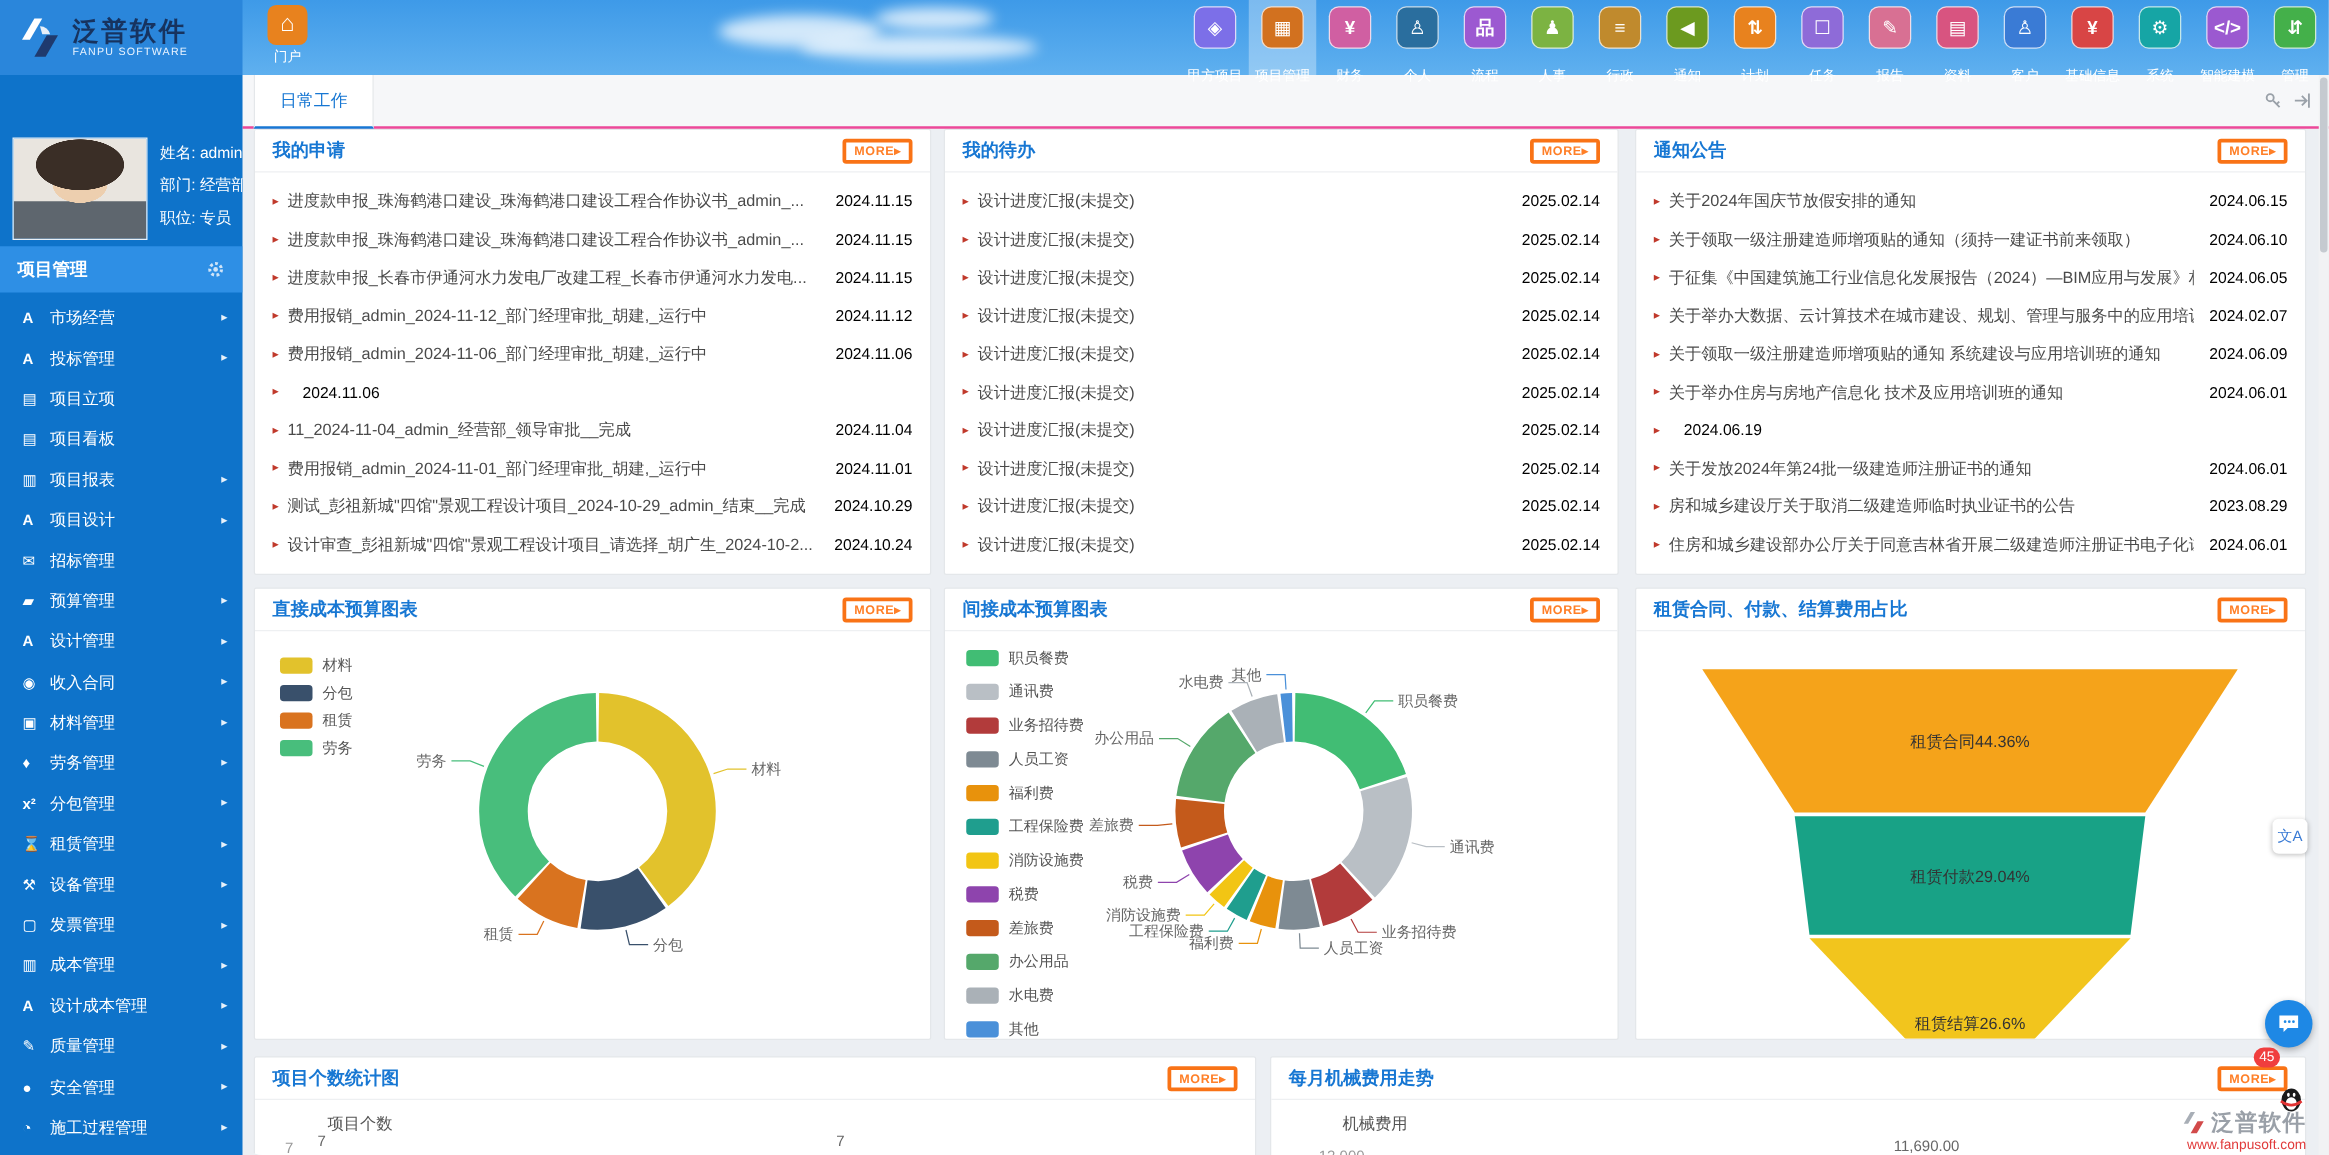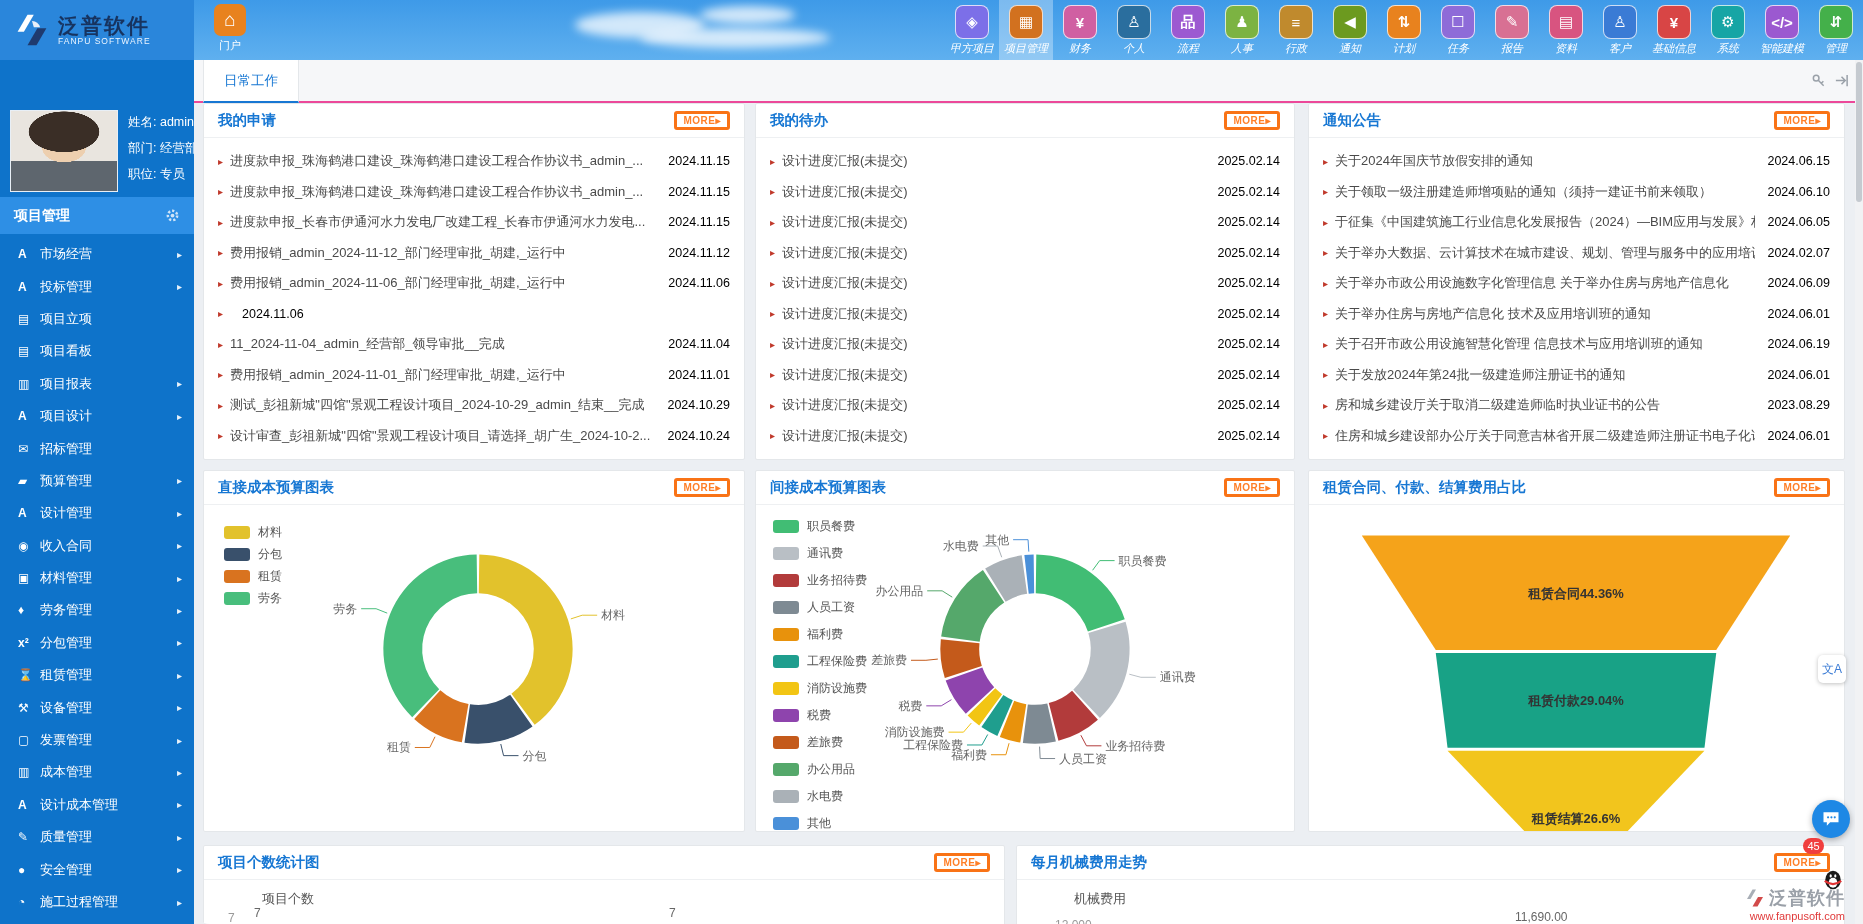--- a/index.html
+++ b/index.html
@@ -17,21 +17,21 @@
   .portal{position:absolute;left:206px;top:4px;width:48px;height:54px;text-align:center;cursor:pointer;}
   .portal .pic{width:32px;height:32px;margin:0 auto;border-radius:7px;display:flex;align-items:center;justify-content:center;
     color:#fff;font-size:19px;}
   .portal .plb{font-size:11px;color:#fff;margin-top:2px;}
   .cloud{position:absolute;background:rgba(255,255,255,.75);border-radius:50%;filter:blur(5px);}
   .topnav{position:absolute;right:0;top:0;height:60px;display:flex;align-items:flex-start;z-index:5;}
   .nav-item{width:54px;height:60px;padding-top:5px;text-align:center;cursor:pointer;flex:0 0 auto;}
   .nav-item.active{background:rgba(255,255,255,.32);}
   .nav-item .nic{width:34px;height:34px;margin:0 auto;border-radius:8px;display:flex;align-items:center;justify-content:center;
     color:#fff;font-size:15px;font-weight:bold;border:1px solid rgba(255,255,255,.75);}
-  .nav-item .nlb{font-size:11px;color:#fff;margin-top:2px;white-space:nowrap;font-style:italic;}
+  .nav-item .nlb{font-size:11px;color:#fff;margin-top:14px;white-space:nowrap;}
   
   .sidebar{position:absolute;left:0;top:60px;width:194px;bottom:0;background:#0E73CA;z-index:20;overflow:hidden;}
   .side-user{height:95px;position:relative;margin-top:42px;}
   .avatar{position:absolute;left:10px;top:8px;width:108px;height:82px;border:1px solid #E8EFF6;background:
     radial-gradient(55% 42% at 50% 26%,#3A2E26 0 60%,transparent 61%),
     radial-gradient(34% 30% at 50% 46%,#EDCFAF 0 60%,transparent 61%),
     linear-gradient(180deg,#E9E5DF 0 62%,#5E666E 63% 100%);}
   .uline{position:absolute;left:128px;color:#fff;font-size:12.5px;white-space:nowrap;}
   .side-section{height:37px;background:#2E8FE5;color:#fff;display:flex;align-items:center;
     padding:0 14px;font-size:14px;font-weight:bold;cursor:pointer;}
@@ -536,33 +536,32 @@
         </div>
 
         <div class="lrow">
           <span class="blt">▸</span>
           <span class="txt">关于举办大数据、云计算技术在城市建设、规划、管理与服务中的应用培训班...</span>
           <span class="dt">2024.02.07</span>
         </div>
 
         <div class="lrow">
           <span class="blt">▸</span>
-          <span class="txt">关于举办市政公用设施数字化管理信息 关于举办住房与房地产信息化</span>
+          <span class="txt">关于领取一级注册建造师增项贴的通知 系统建设与应用培训班的通知</span>
           <span class="dt">2024.06.09</span>
         </div>
 
         <div class="lrow">
           <span class="blt">▸</span>
           <span class="txt">关于举办住房与房地产信息化 技术及应用培训班的通知</span>
           <span class="dt">2024.06.01</span>
         </div>
 
         <div class="lrow">
           <span class="blt">▸</span>
-          <span class="txt">关于召开市政公用设施智慧化管理 信息技术与应用培训班的通知</span>
           <span class="dt">2024.06.19</span>
         </div>
 
         <div class="lrow">
           <span class="blt">▸</span>
           <span class="txt">关于发放2024年第24批一级建造师注册证书的通知</span>
           <span class="dt">2024.06.01</span>
         </div>
 
         <div class="lrow">
@@ -731,21 +730,21 @@
           <text x="254.05838055560588" y="38.21924613353572" text-anchor="end" class="cl">其他</text>
         </svg>
     </div>
   </section>
 
   <section class="panel" style="left:1114px;top:367px;width:537px;height:362px;">
     <div class="ph">
       <span class="t">租赁合同、付款、结算费用占比</span>
       <button class="more"><span>MORE</span><span>▸</span></button>
     </div>
-    <div class="pbody" style="height:326px;font-weight:bold;">
+    <div class="pbody" style="height:326px;">
       <svg id="funnel" class="chart-svg" viewBox="0 0 537 326">
           <polygon points="53,30 483,30 408.7484220018034,145 127.25157799819658,145" fill="#F5A31A"></polygon>
           <text x="268" y="92.5" class="fl">租赁合同44.36%</text>
           <polygon points="127.25157799819658,148 408.7484220018034,148 396.9224526600541,243 139.07754733994588,243" fill="#18A286"></polygon>
           <text x="268" y="200.5" class="fl">租赁付款29.04%</text>
           <polygon points="139.07754733994588,246 396.9224526600541,246 268,381 268,381" fill="#F2C51D"></polygon>
           <text x="268" y="318.5" class="fl">租赁结算26.6%</text>
         </svg>
     </div>
   </section>

